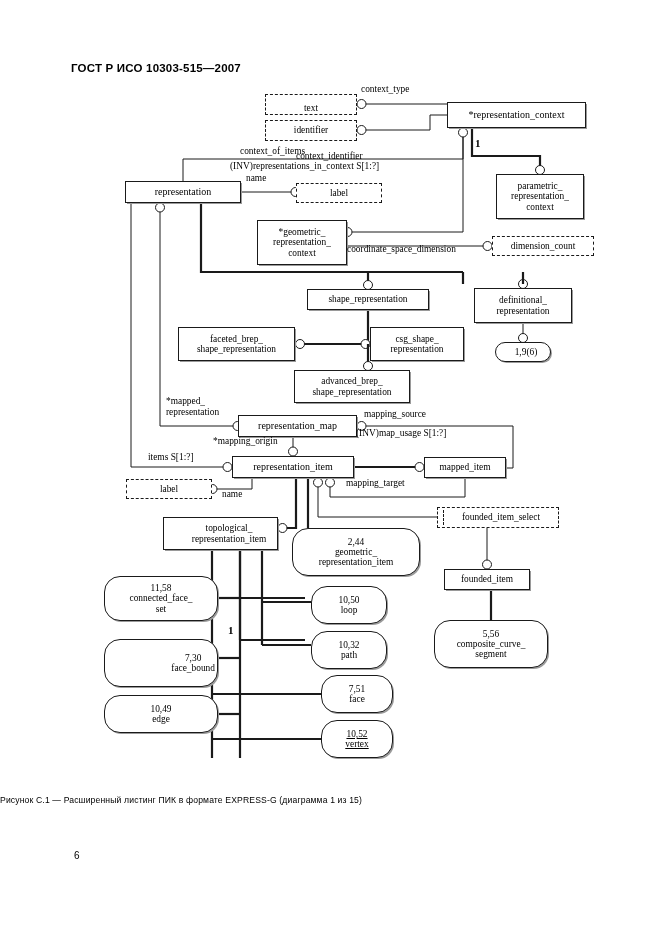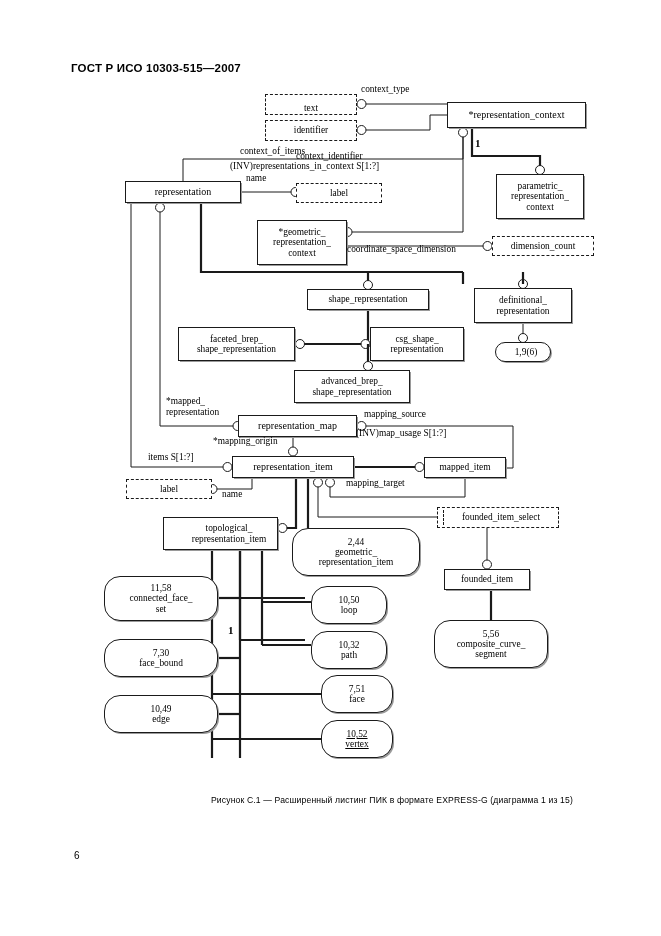--- a/index.html
+++ b/index.html
@@ -35,21 +35,21 @@
     left: 74px;
     top: 850px;
     font-family: "Liberation Sans", sans-serif;
     font-size: 10px;
   }
   .figure-caption {
     position: absolute;
     left: 0;
     top: 795px;
     width: 573px;
-    text-align: right;
+    text-align: left;
     font-family: "Liberation Sans", sans-serif;
     font-size: 8.6px;
     letter-spacing: 0.15px;
   }
   #diagram {
     position: absolute;
     left: 0;
     top: 80px;
     width: 661px;
     height: 700px;
@@ -508,21 +508,21 @@
     <div class="node rounded" style="left:311px; top:506px; width:76px; height:38px;">
       <span style="white-space:pre-line;">10,50
 loop</span>
     </div>
 
     <div class="node rounded" style="left:311px; top:551px; width:76px; height:38px;">
       <span style="white-space:pre-line;">10,32
 path</span>
     </div>
 
-    <div class="node rounded" style="left:104px; top:559px; width:114px; height:38px;">
+    <div class="node rounded" style="left:104px; top:559px; width:114px; height:48px;justify-content:flex-end;">
       <span style="white-space:pre-line;">7,30
 face_bound</span>
     </div>
 
     <div class="node rounded" style="left:434px; top:540px; width:114px; height:48px;">
       <span style="white-space:pre-line;">5,56
 composite_curve_
 segment</span>
     </div>
 

